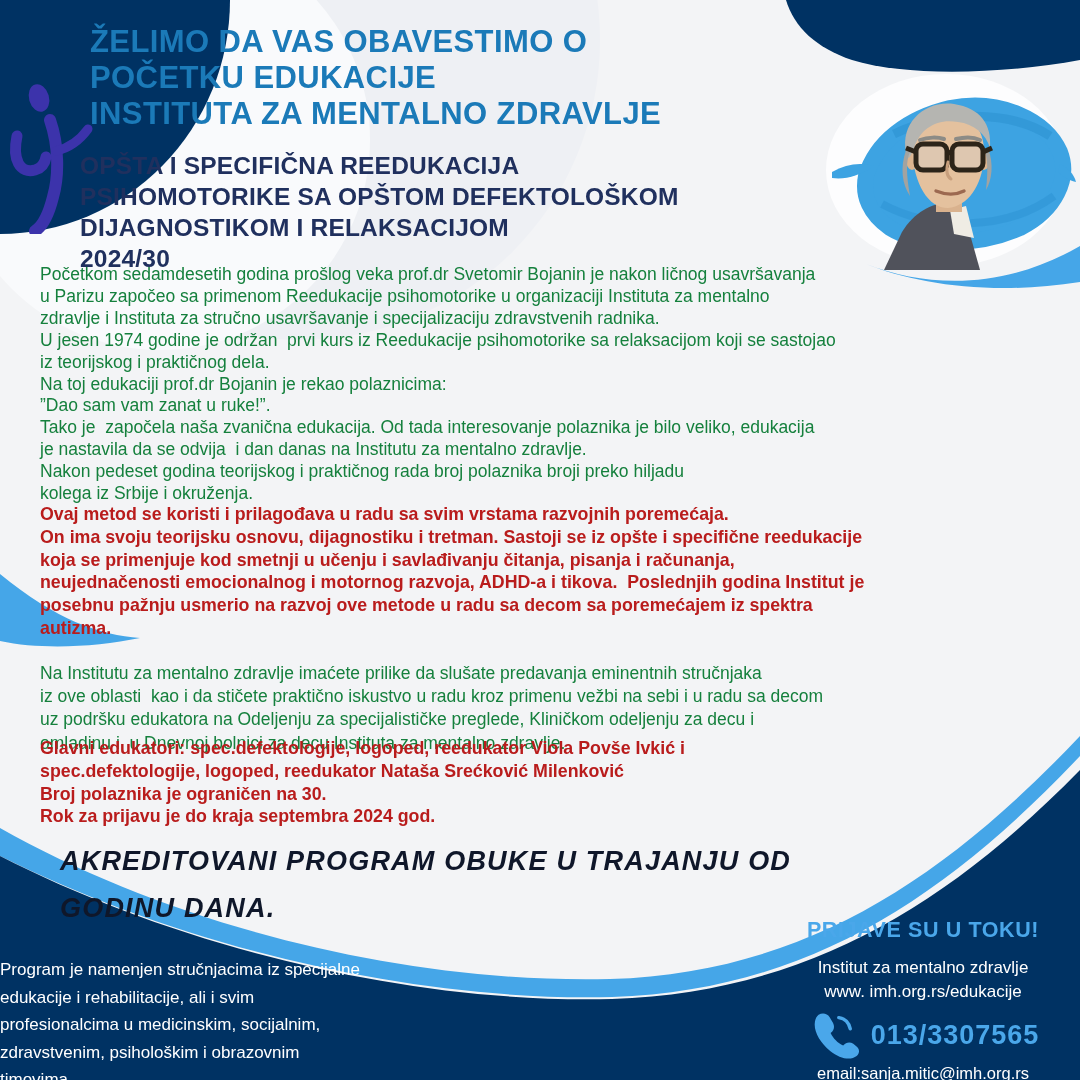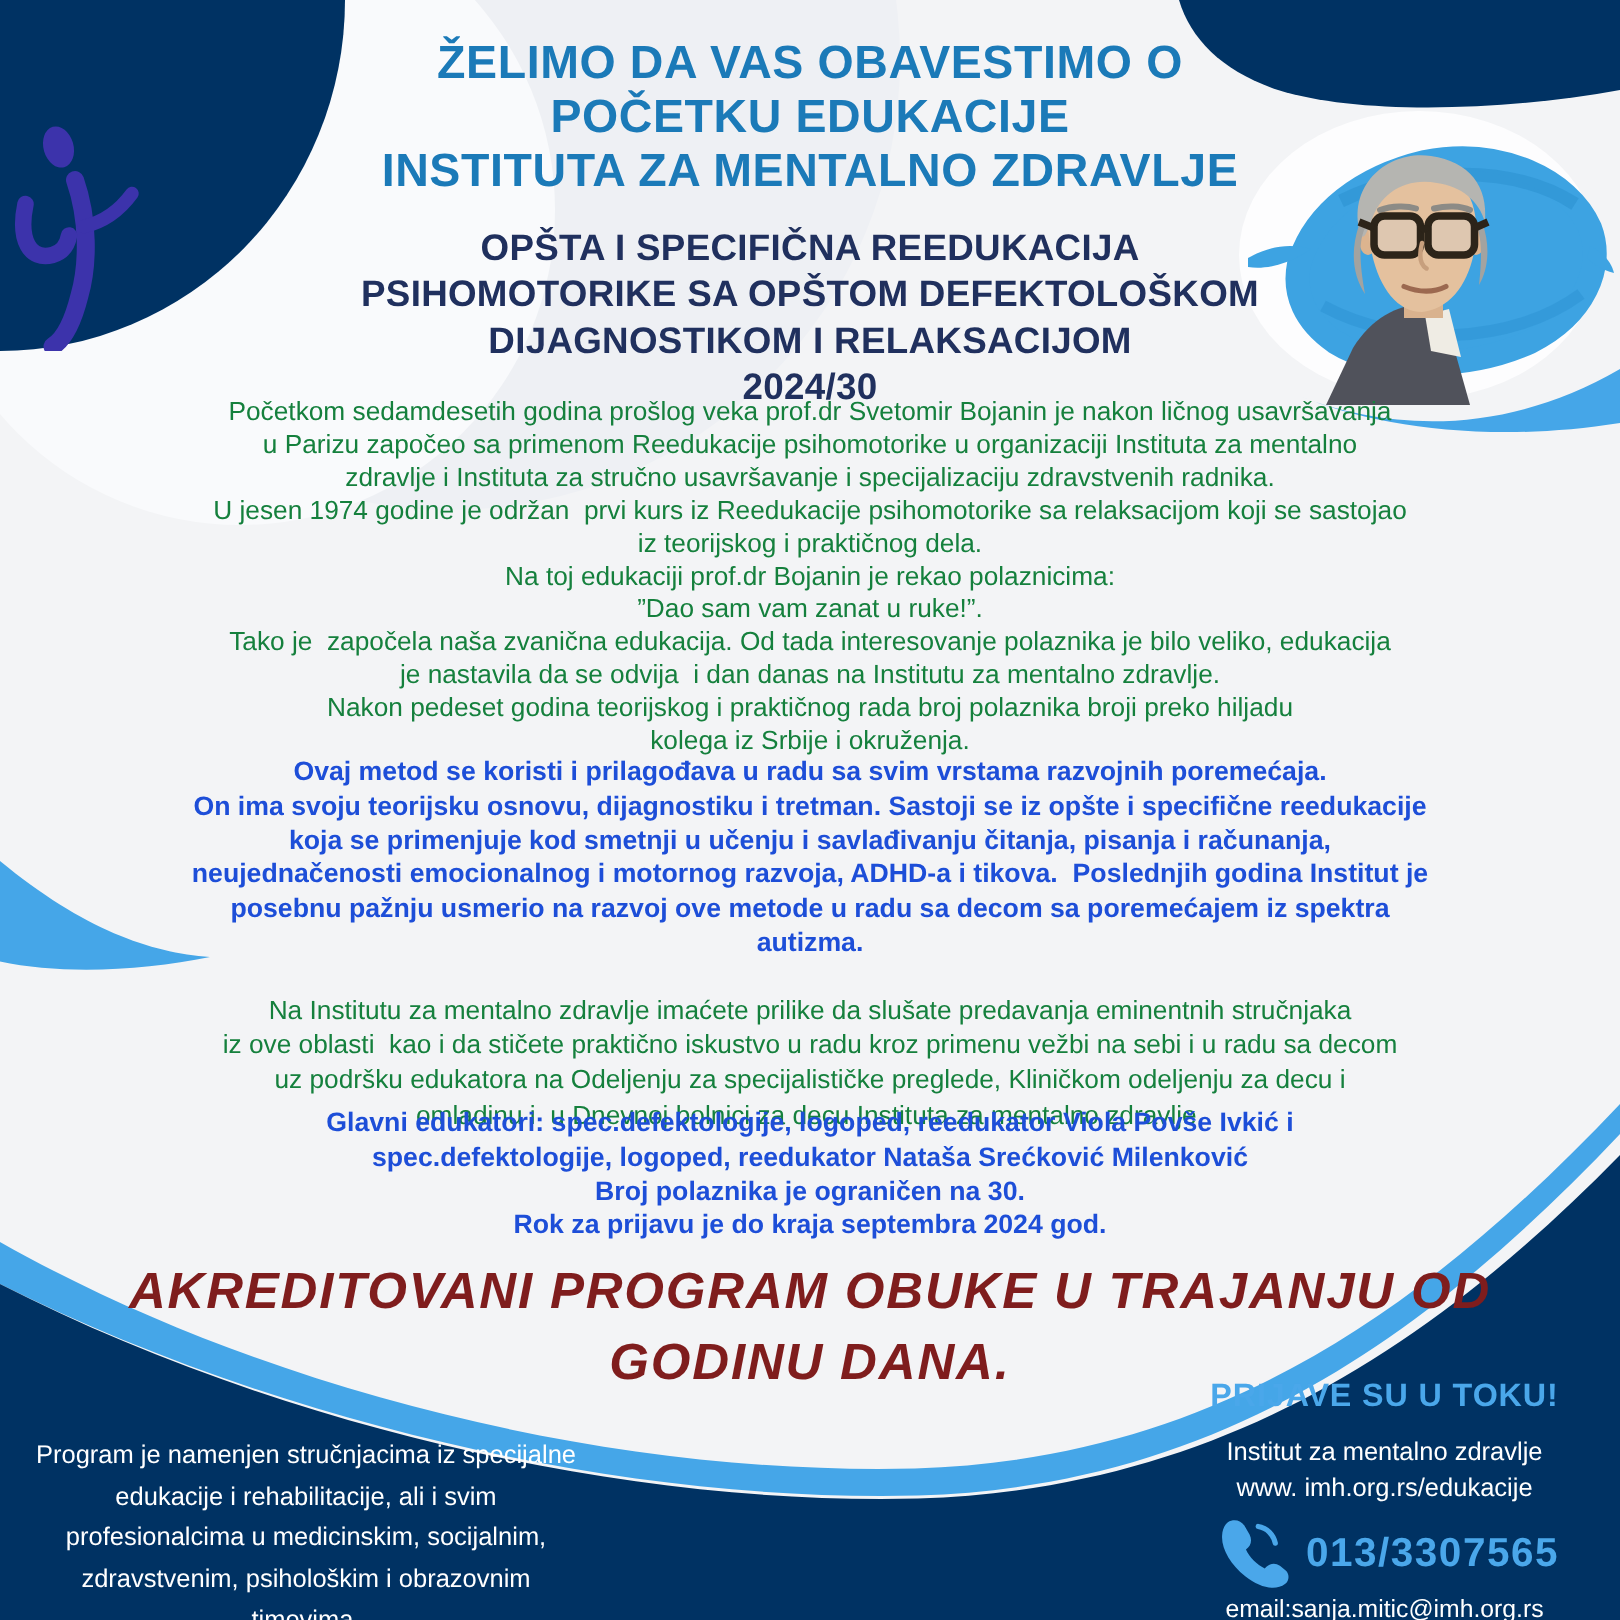--- a/index.html
+++ b/index.html
@@ -2,41 +2,41 @@
 <html><head>
 <meta charset="utf-8">
 <style>
   html,body{margin:0;padding:0;background:#d8dadf;}
   .poster{
     position:relative;width:1080px;height:1080px;overflow:hidden;
     background:#f3f4f6;font-family:"Liberation Sans",sans-serif;
     margin:0 auto;
   }
   .abs{position:absolute;}
-  .lines{white-space:pre;text-align:center;}
+  .lines{white-space:pre;}
   .title{
     left:90px;right:90px;top:24px;
     font-size:31px;font-weight:bold;line-height:36px;
     color:#1b7ab8;letter-spacing:.4px;
   }
   .subtitle{
     left:80px;right:80px;top:150px;
     font-size:24.5px;font-weight:bold;line-height:31px;
     color:#20305e;letter-spacing:.2px;
   }
   .para{font-size:17.5px;color:#15803d;line-height:21.9px;left:40px;right:40px;}
-  .para.bold{font-weight:bold;color:#1d4ed8;font-size:17.8px;line-height:22.8px;}
+  .para.bold{font-weight:bold;color:#b91c1c;font-size:17.8px;line-height:22.8px;}
   .para1{top:264px;}
   .para2{top:503px;}
   .para3{top:662px;line-height:23.2px;}
   .para4{top:737px;line-height:23px;}
   .accredited{
     left:60px;right:60px;top:838px;
-    font-size:34px;font-weight:bold;font-style:italic;
-    line-height:47px;letter-spacing:1.2px;color:#7f1d1d;
+    font-size:27px;font-weight:bold;font-style:italic;
+    line-height:47px;letter-spacing:1.2px;color:#0f172a;
   }
   .audience{
     left:0;width:408px;top:956px;
     color:#ffffff;font-size:17px;line-height:27.6px;
   }
   .contact{left:762px;width:322px;top:918px;text-align:center;}
   .contact-heading{
     color:#4aa7ea;font-size:21.5px;font-weight:bold;letter-spacing:.6px;
   }
   .contact-org{color:#ffffff;font-size:17px;line-height:24px;margin-top:13px;}

